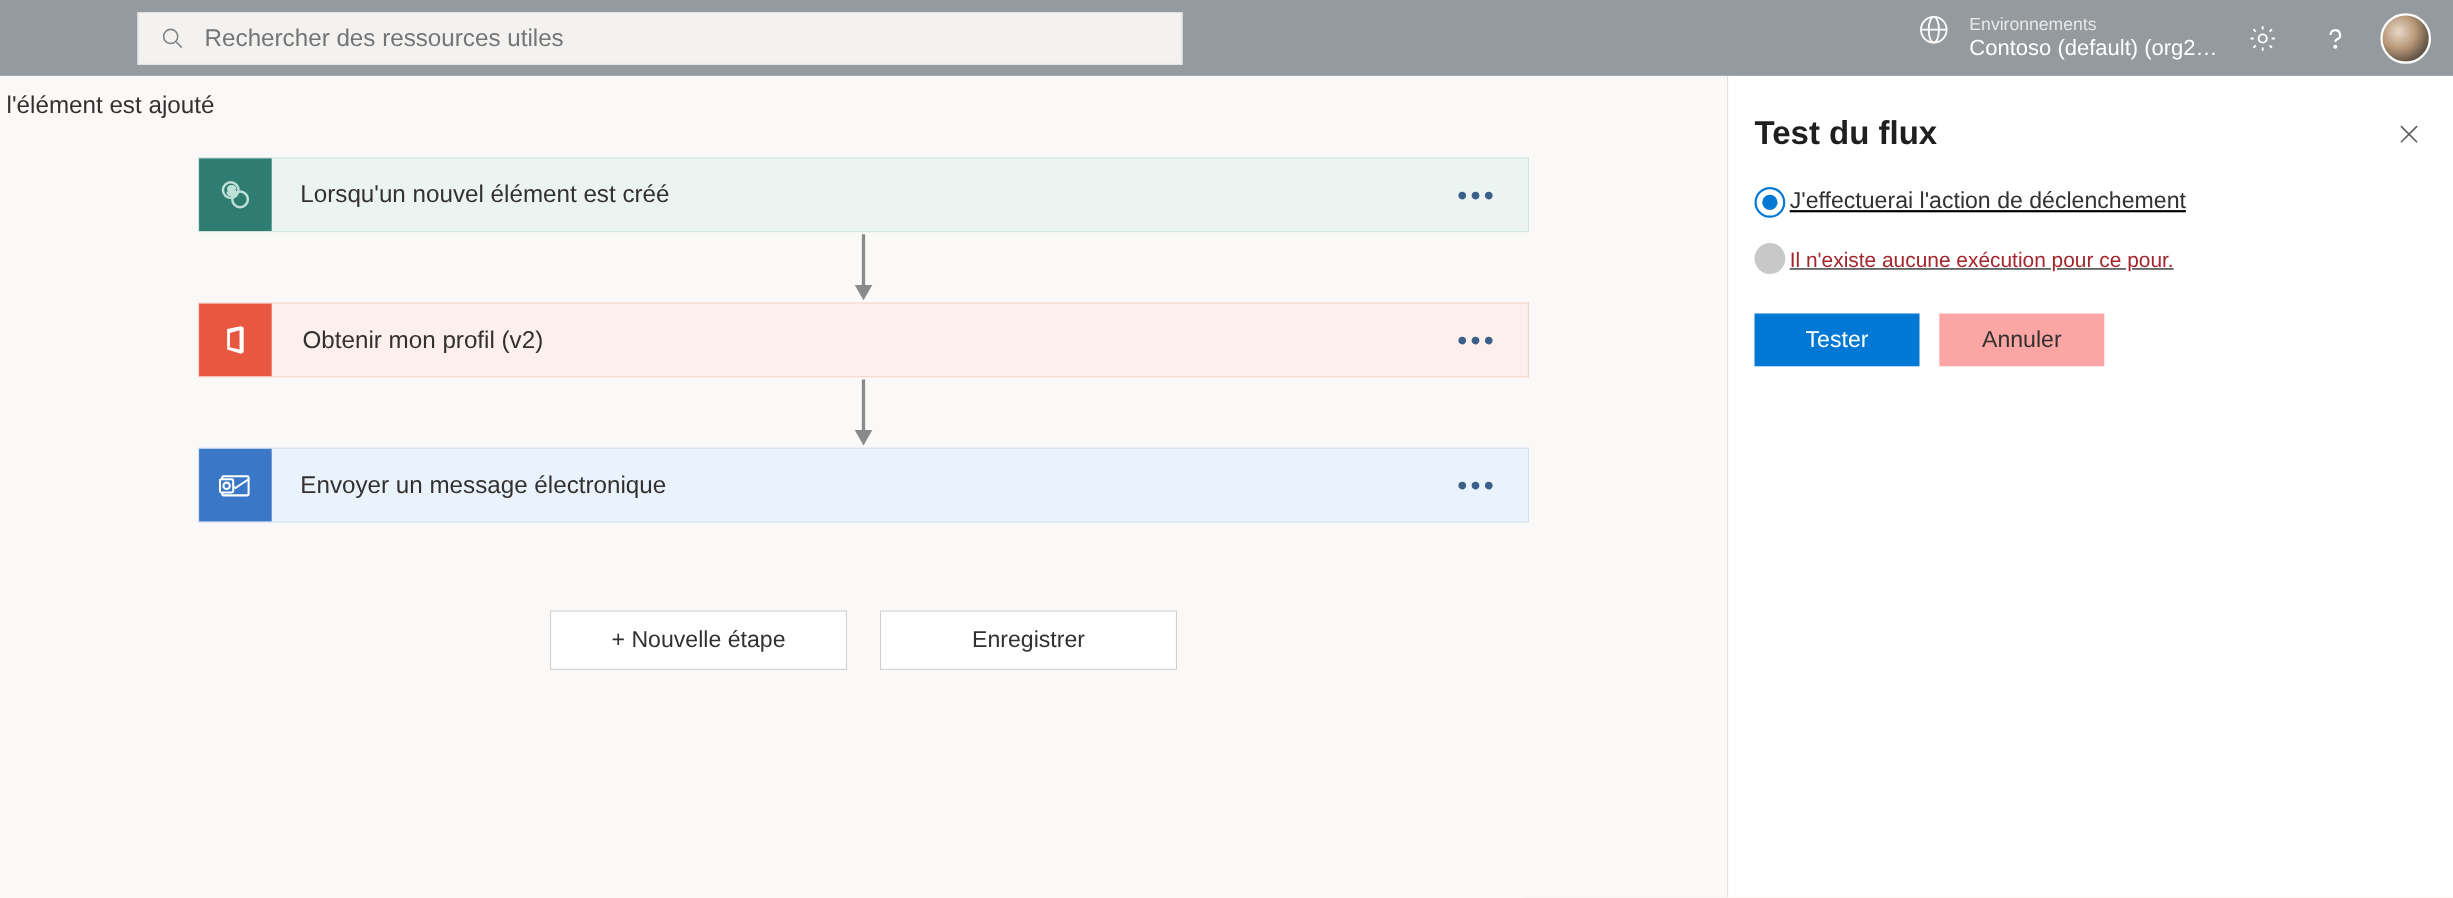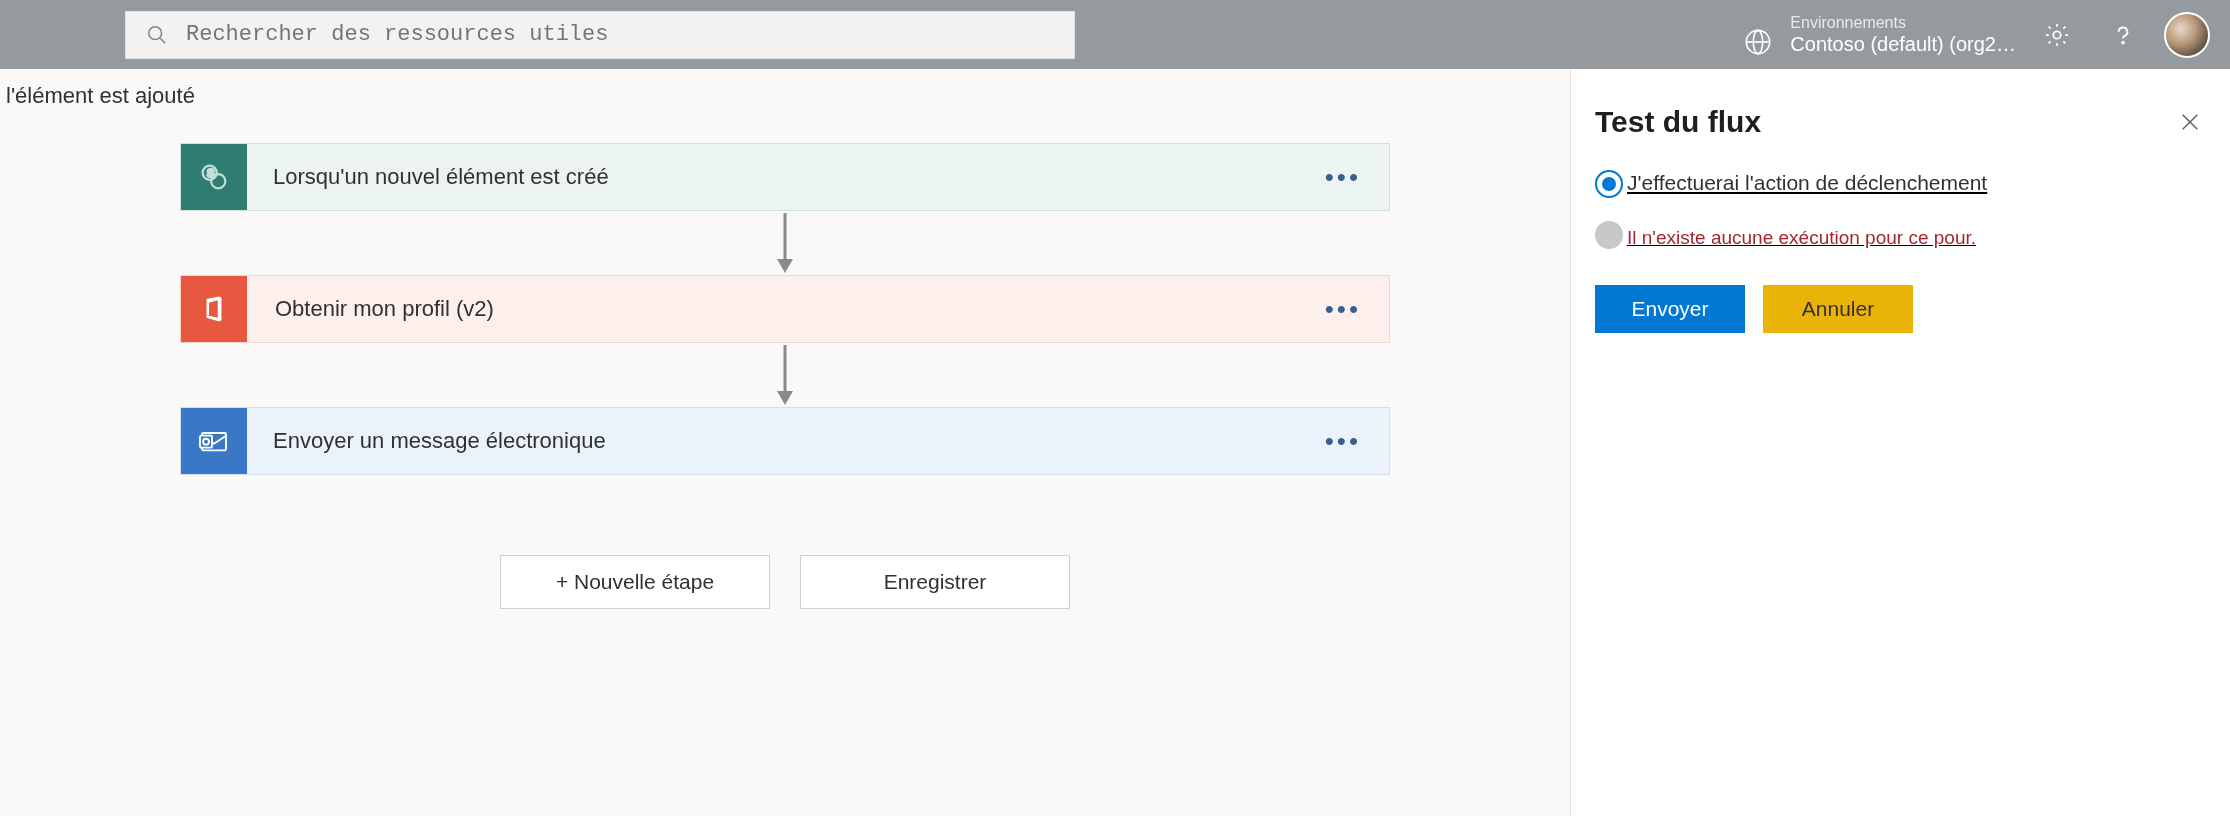--- a/index.html
+++ b/index.html
@@ -25,24 +25,23 @@
     gap: 18px;
   }
   .search-icon-svg { width: 22px; height: 22px; flex-shrink: 0; }
   .search-input {
     border: none;
     background: transparent;
     font-size: 22px;
     color: #4d7c0f;
     flex: 1;
     outline: none;
-    font-family: Liberation Mono, monospace;
   }
   .header-spacer { flex: 1; }
-  .env-block { display: flex; align-items: flex-end; gap: 18px; color: #fff; }
+  .env-block { display: flex; align-items: flex-start; gap: 18px; color: #fff; }
   .env-text { display: flex; flex-direction: column; line-height: 1.2; }
   .env-label { font-size: 16px; color: #e8e8e8; }
   .env-value { font-size: 20px; color: #fff; white-space: nowrap; max-width: 310px; overflow: hidden; text-overflow: ellipsis; }
   .header-icon { color: #fff; display: flex; align-items: center; justify-content: center; width: 50px; height: 50px; cursor: pointer; }
   .avatar { width: 46px; height: 46px; border-radius: 50%; background: radial-gradient(circle at 35% 35%, #e8d8c8 0%, #b89878 40%, #6a5a4a 70%, #3a3a3a 100%); border: 2px solid #fff; }
 
   
   .content { display: flex; height: calc(816px - 69px); }
   .canvas { flex: 1; background: #faf9f8; position: relative; display: flex; flex-direction: column; align-items: center; }
   .breadcrumb { align-self: flex-start; padding: 14px 6px; font-size: 22px; color: #323130; }
@@ -110,21 +109,21 @@
   .radio-outer.disabled { background: #c8c8c8; border-color: #c8c8c8; }
   .radio-text { font-size: 21px; color: #323130; line-height: 1.35; }
   .radio-error { font-size: 19px; color: #a4262c; margin-top: 6px; }
 
   .panel-buttons { display: flex; gap: 18px; margin-top: 20px; }
   .btn-primary {
     height: 48px; min-width: 150px; background: #0078d4; color: #fff;
     border: none; font-size: 21px; cursor: pointer; padding: 0 28px;
   }
   .btn-secondary {
-    height: 48px; min-width: 150px; background: #eab308; color: #323130;
+    height: 48px; min-width: 150px; background: #fca5a5; color: #323130;
     border: none; font-size: 21px; cursor: pointer; padding: 0 28px;
   }
 </style>
 </head>
 <body>
 
 <div class="header">
   <div class="search-box">
     <svg class="search-icon-svg" viewBox="0 0 24 24" fill="none" stroke="#838383" stroke-width="1.6">
       <circle cx="10" cy="10" r="7"></circle>
@@ -240,17 +239,17 @@
     </div>
 
     <div class="radio-row" style="padding-top:6px;">
       <div class="radio-outer disabled"></div>
       <div>
         <div class="radio-error">Il n'existe aucune exécution pour ce pour.</div>
       </div>
     </div>
 
     <div class="panel-buttons">
-      <button class="btn-primary">Envoyer</button>
+      <button class="btn-primary">Tester</button>
       <button class="btn-secondary">Annuler</button>
     </div>
   </div>
 </div>
 
 </body></html>

